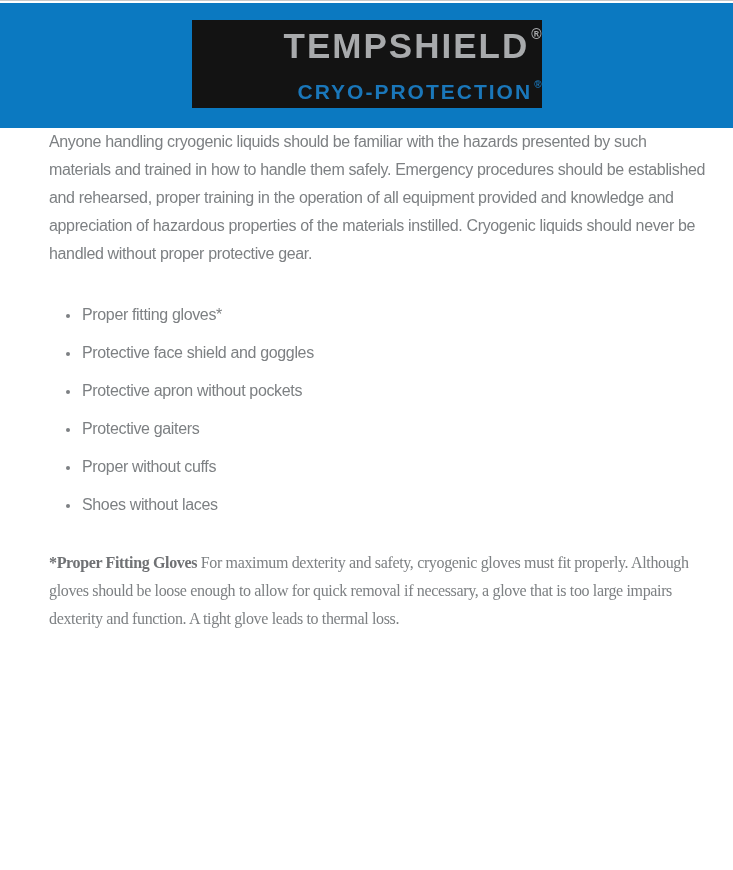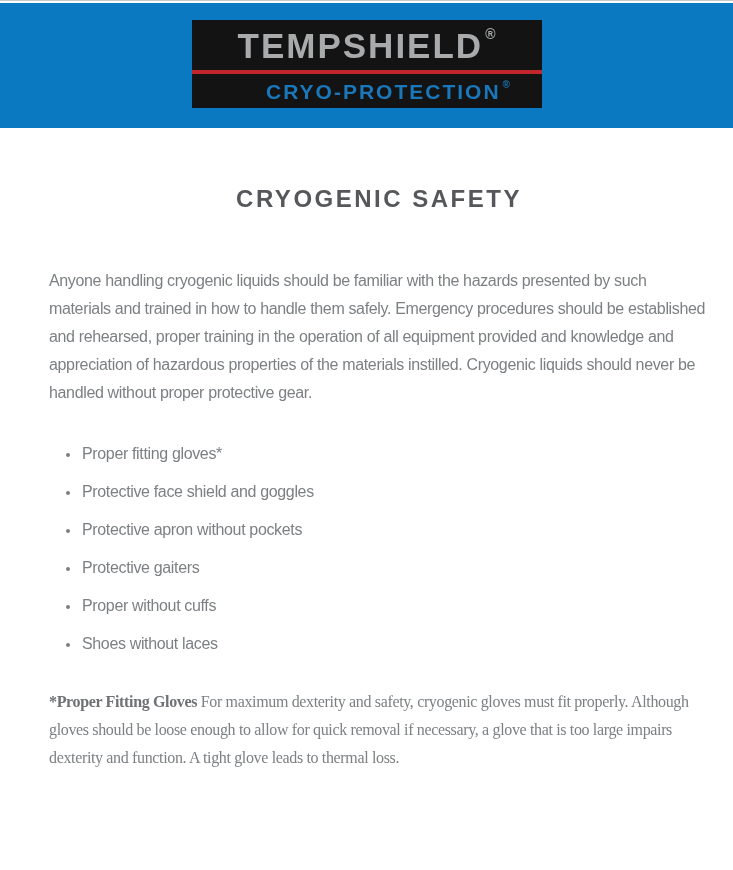--- a/index.html
+++ b/index.html
@@ -32,20 +32,21 @@
   .logo {
     width: 350px;
     height: 88px;
     margin: 0 auto;
     position: relative;
     top: 17px;
     background: var(--logo-bg, #131313);
     display: flex;
     flex-direction: column;
     cursor: pointer;
+    align-items: flex-end;
   }
   .logo-primary {
     height: 50px;
     display: flex;
     align-items: center;
     justify-content: center;
     font-weight: bold;
     font-size: 35px;
     letter-spacing: 2px;
     color: var(--logo-primary-color, #a8aaac);
@@ -143,21 +144,20 @@
       <div class="logo-divider"></div>
       <div class="logo-secondary">
         <span>CRYO-PROTECTION</span>
           <span class="reg">®</span>
       </div>
     </div>
   </header>
 
   <main class="content">
 
-    <h1>CRYOGENIC SAFETY</h1>
 
     <p>Anyone handling cryogenic liquids should be familiar with the hazards presented by such materials and trained in how to handle them safely. Emergency procedures should be established and rehearsed, proper training in the operation of all equipment provided and knowledge and appreciation of hazardous properties of the materials instilled. Cryogenic liquids should never be handled without proper protective gear.</p>
 
 
     <ul>
       <li>Proper fitting gloves*</li>
       <li>Protective face shield and goggles</li>
       <li>Protective apron without pockets</li>
       <li>Protective gaiters</li>
       <li>Proper without cuffs</li>

